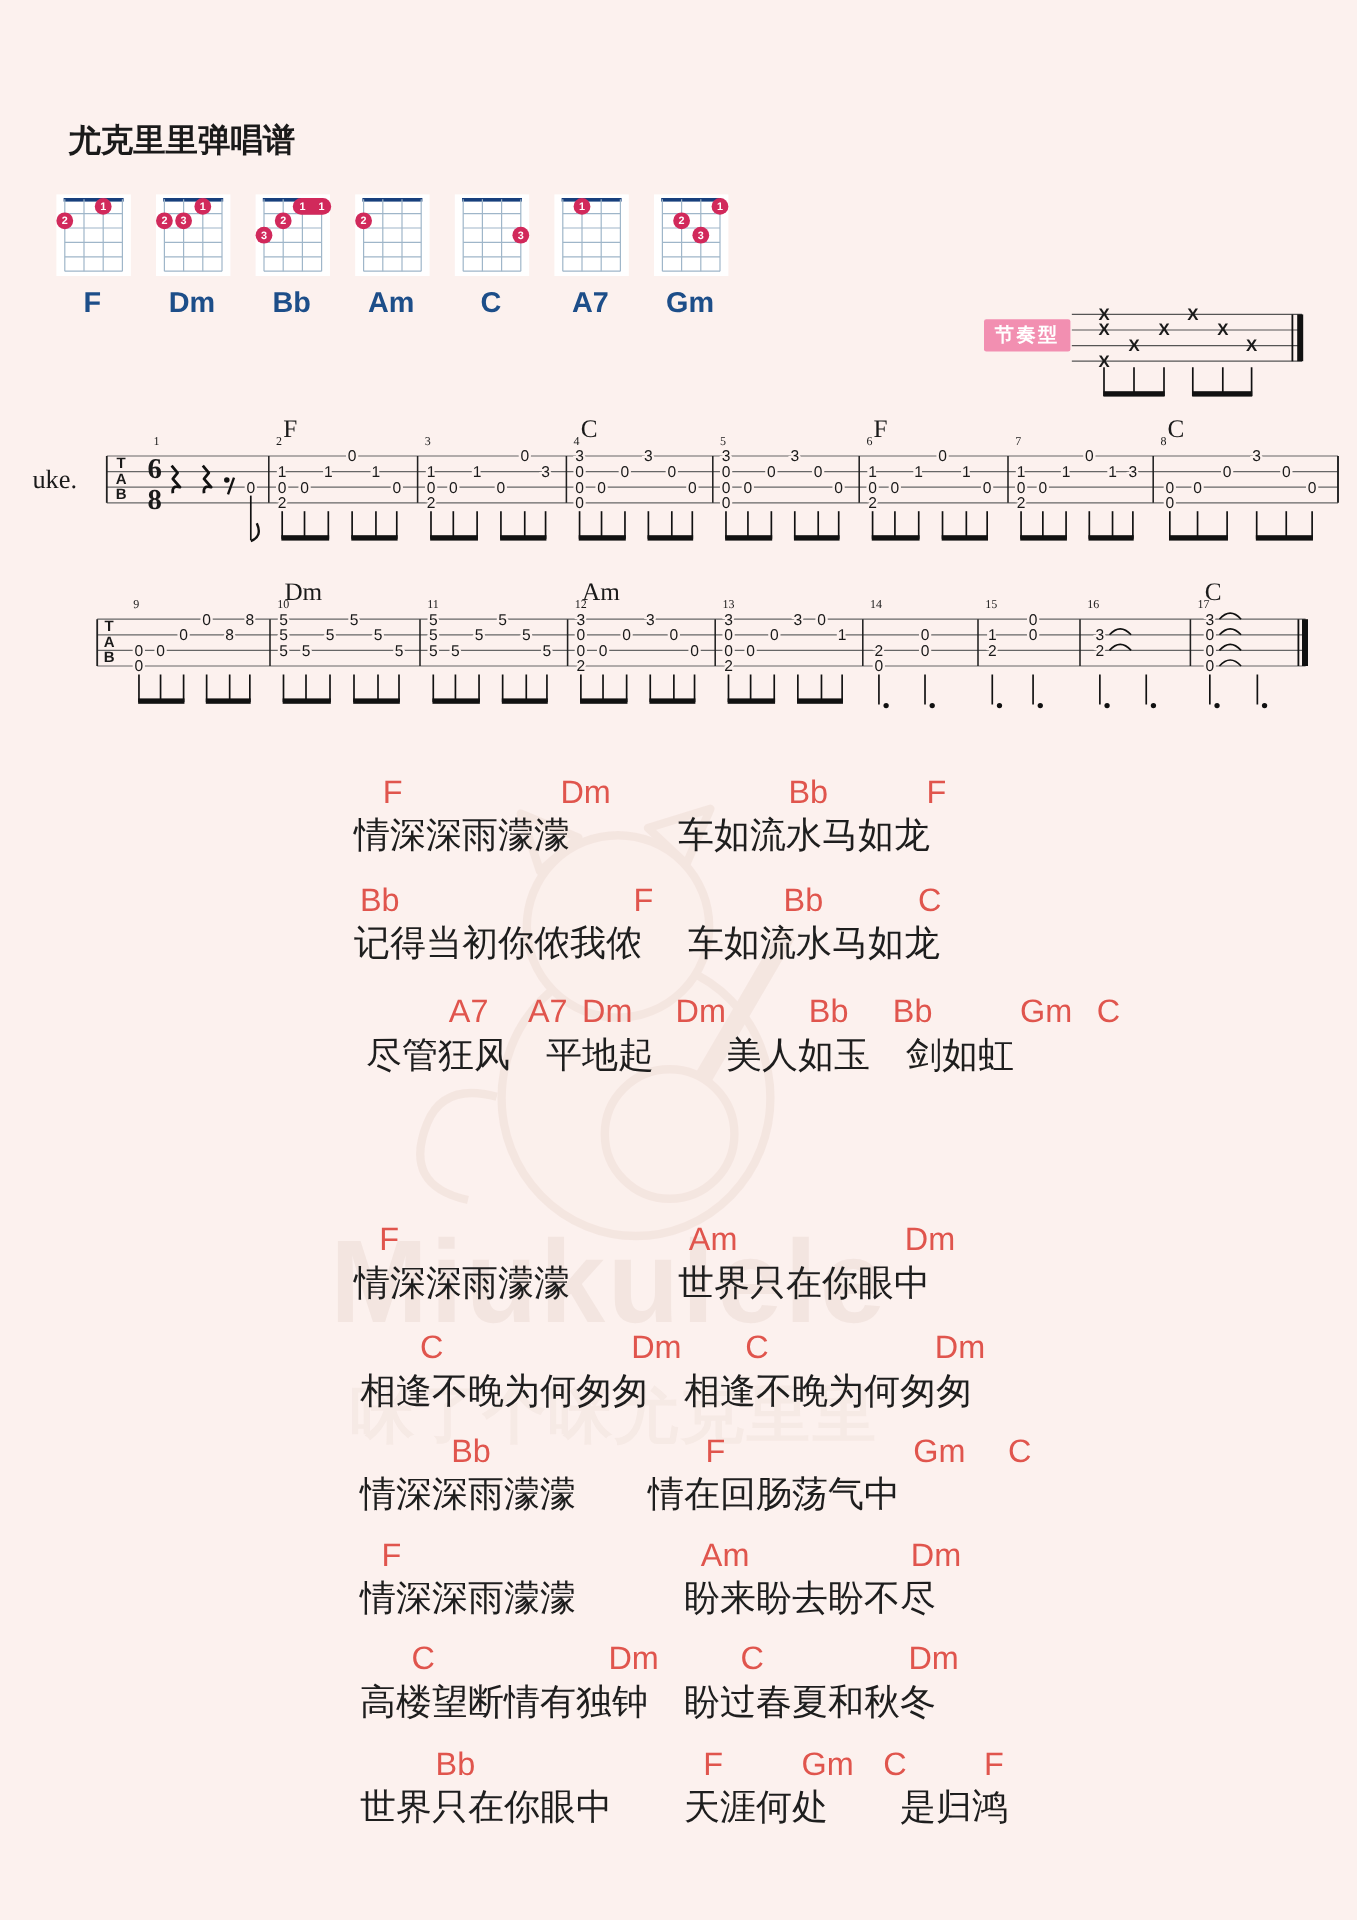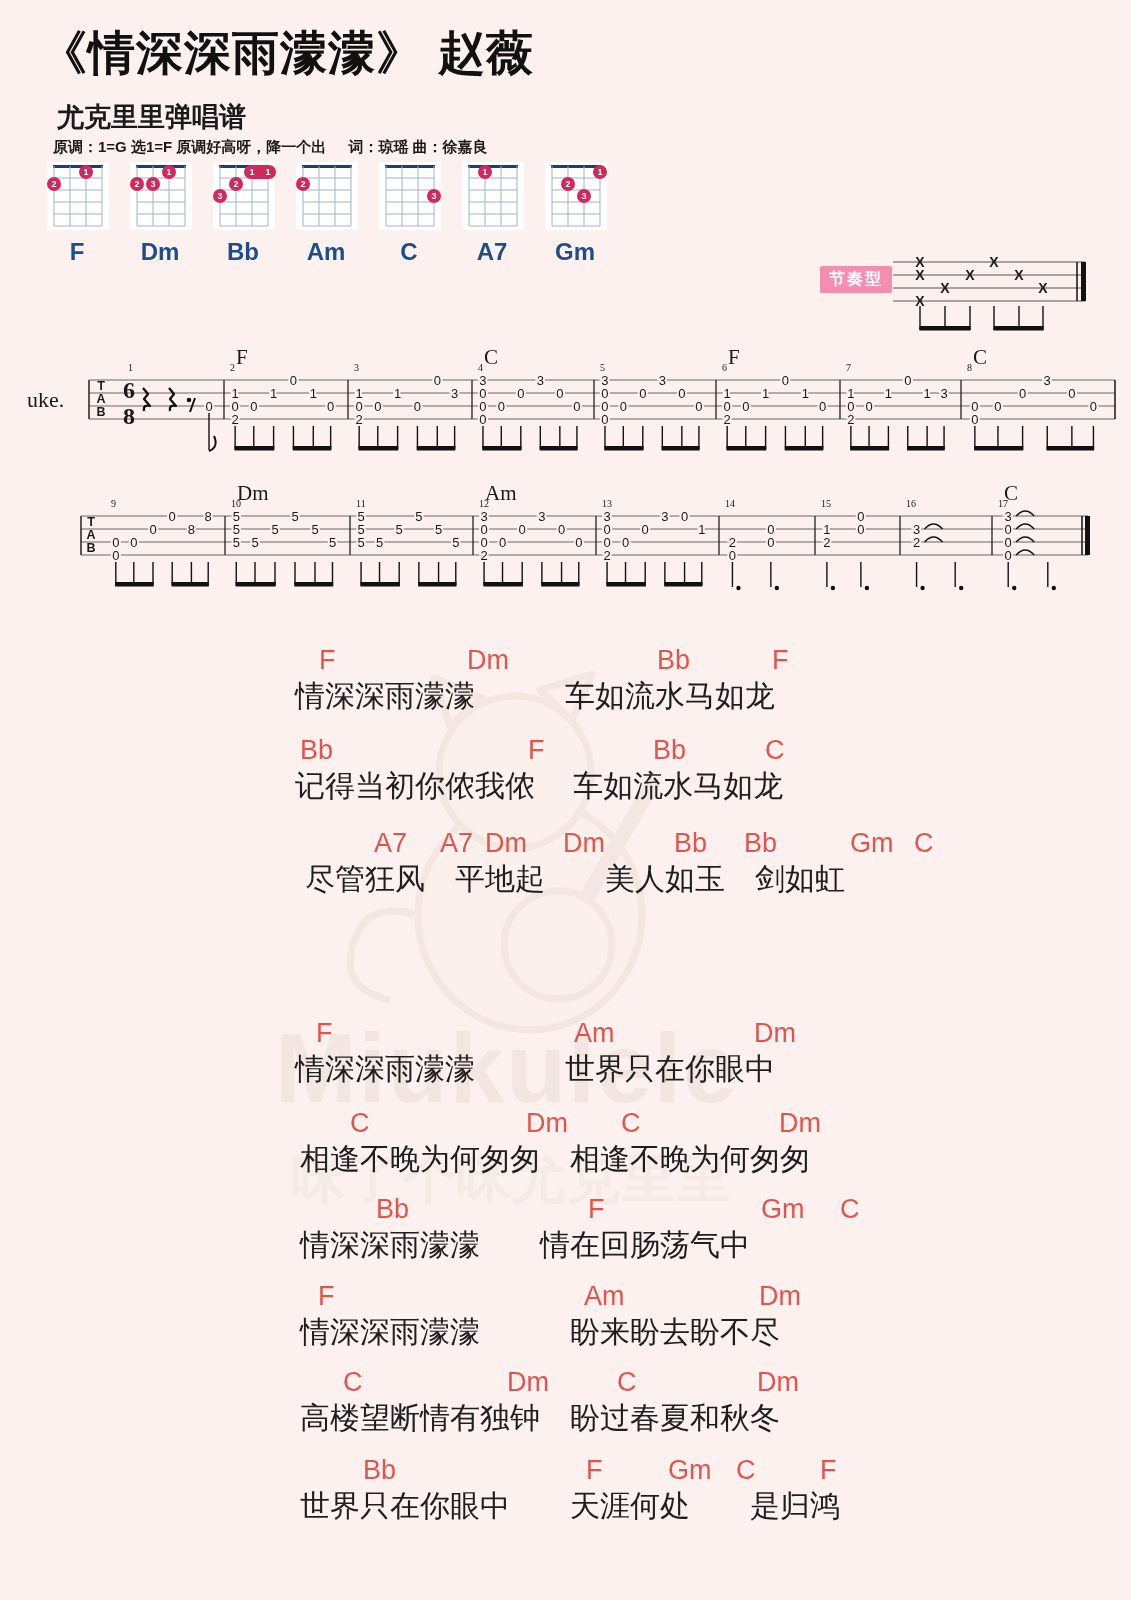--- a/index.html
+++ b/index.html
@@ -23,25 +23,21 @@
   .wm-cat{position:absolute;left:320px;top:660px;opacity:0.12;}
   .wm-word{position:absolute;left:275px;top:1012px;font-size:98px;font-weight:700;
         color:rgba(176,138,120,0.11);letter-spacing:2px;}
   .wm-word2{position:absolute;left:292px;top:1144px;font-size:53px;font-weight:700;
         color:rgba(176,138,120,0.07);letter-spacing:2px;}
 </style>
 </head>
 <body>
 
 <div class="page">
-  <div class="title">《情深深雨濛濛》 赵薇</div>
   <div class="subtitle">尤克里里弹唱谱</div>
-  <div class="meta">
-    <span>原调：1=G 选1=F 原调好高呀，降一个出</span><span>词：琼瑶 曲：徐嘉良</span>
-  </div>
 
   <div class="chords-row" id="chordsRow">
       <div class="chord-panel"><svg width="68" height="72">
           <rect x="3" y="2" width="62" height="68" fill="#fff"></rect>
           <rect x="9" y="5" width="50" height="3" fill="#173f7c"></rect>
           <line x1="10" y1="18" x2="58" y2="18" stroke="#9fb6c9" stroke-width="1"></line>
           <line x1="10" y1="30" x2="58" y2="30" stroke="#9fb6c9" stroke-width="1"></line>
           <line x1="10" y1="42" x2="58" y2="42" stroke="#9fb6c9" stroke-width="1"></line>
           <line x1="10" y1="54" x2="58" y2="54" stroke="#9fb6c9" stroke-width="1"></line>
           <line x1="10" y1="66" x2="58" y2="66" stroke="#9fb6c9" stroke-width="1"></line>

